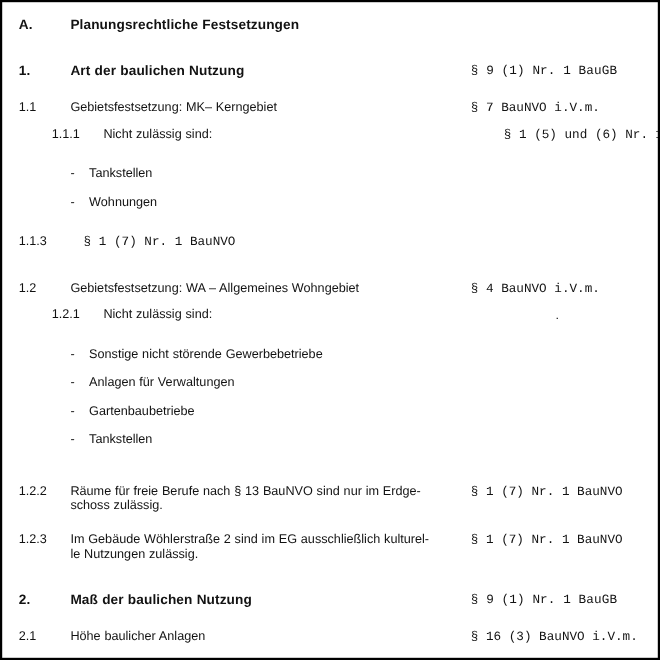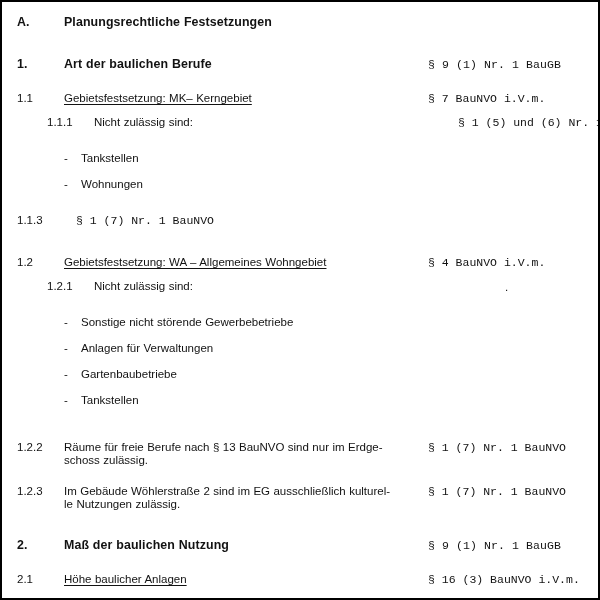--- a/index.html
+++ b/index.html
@@ -9,40 +9,40 @@
     font-family:"Liberation Sans", sans-serif;
     font-size:11.5px; line-height:13px; color:#121212;
     padding:14px 4px 0 15px;
     position:relative; overflow:hidden;
   }
   .row { display:grid; grid-template-columns:47px 352px 1fr; align-items:start; }
   .num { white-space:nowrap; }
   .content { white-space:pre-line; word-spacing:0.25px; }
   .ref { padding-left:12px; white-space:nowrap;font-family:Liberation Mono, monospace; }
   .heading { font-size:12.4px; font-weight:bold; letter-spacing:0.1px; }
-  .underline { text-decoration:underline; text-underline-offset:2px;text-align:right; }
+  .underline { text-underline-offset:2px;text-align:right; }
   .bullet-line { display:grid; grid-template-columns:17px 1fr; } .mt10 { margin-top:10px; } .mt11 { margin-top:11px;margin-left:30px; }
   .mt15 { margin-top:21px; } .mt18 { margin-top:18px; } .mt28 { margin-top:28px; }
   .mt29 { margin-top:29px; }
   .stray { position:absolute; left:503px; top:279px; font-size:11.5px; }
 </style>
 </head>
 <body>
 
 <div class="page">
 
   <div class="row heading">
     <div class="num">A.</div>
     <div class="content">Planungsrechtliche Festsetzungen</div>
     <div class="ref"></div>
   </div>
 
   <div class="row heading mt29">
     <div class="num">1.</div>
-    <div class="content">Art der baulichen Berufe</div>
+    <div class="content">Art der baulichen Nutzung</div>
     <div class="ref" style="font-weight:normal; font-size:11.5px;">§ 9 (1) Nr. 1 BauGB</div>
   </div>
 
   <div class="row mt15">
     <div class="num">1.1</div>
     <div class="content"><span class="underline">Gebietsfestsetzung: MK– Kerngebiet</span></div>
     <div class="ref">§ 7 BauNVO i.V.m.</div>
   </div>
 
   <div class="row mt11">

